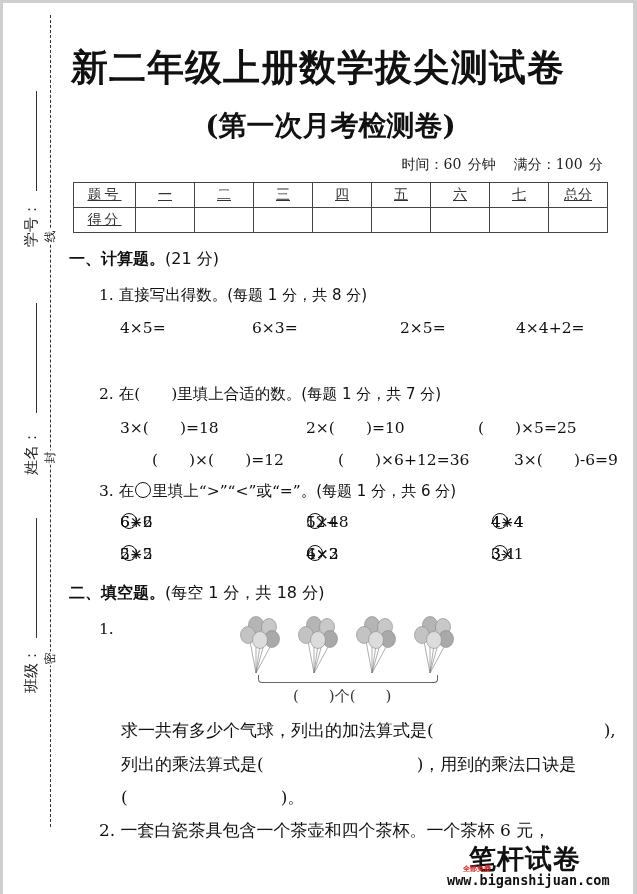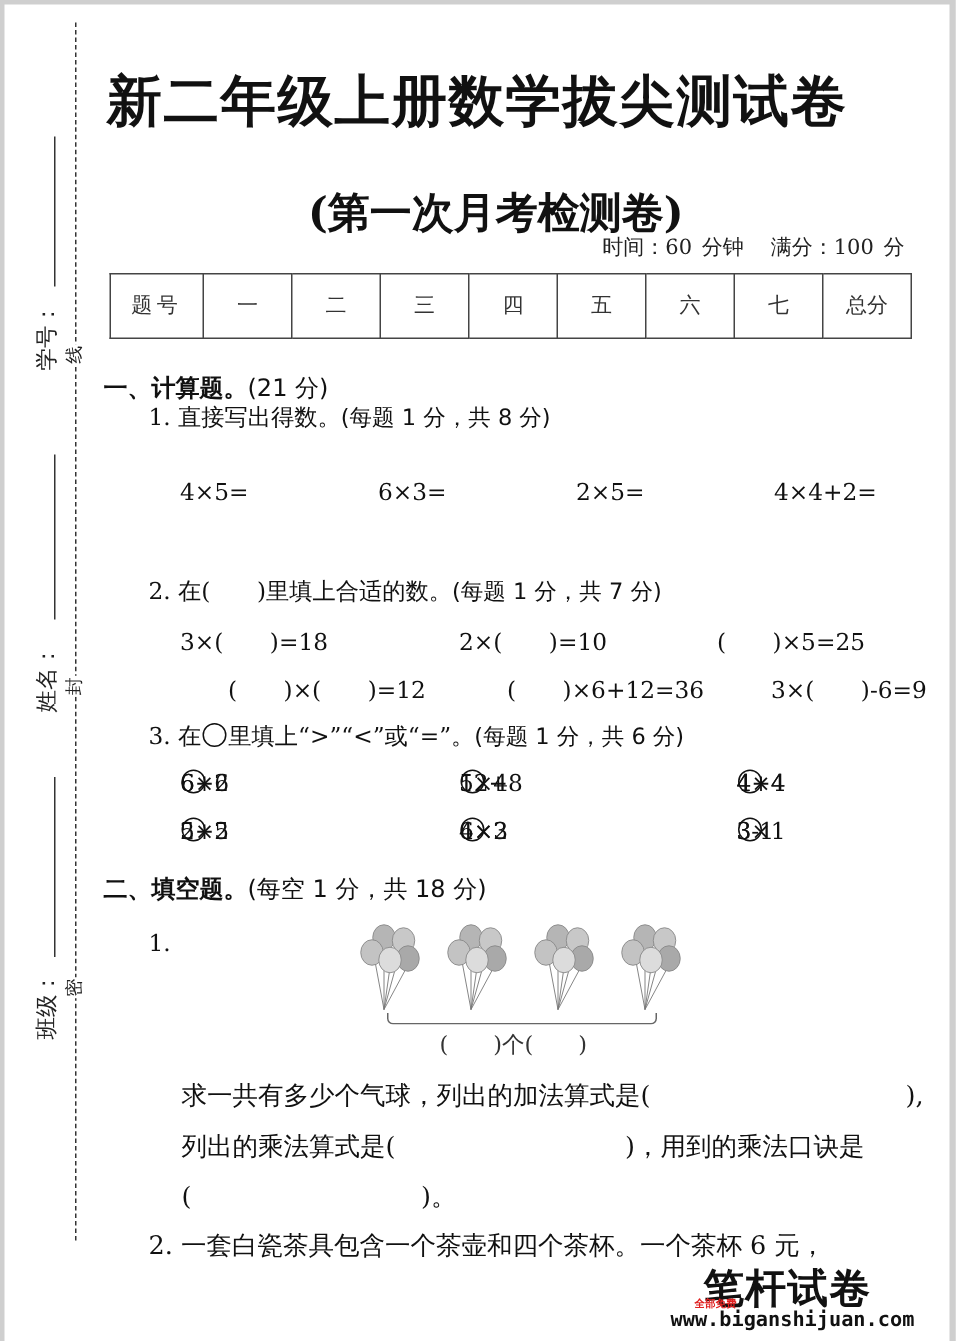--- a/index.html
+++ b/index.html
@@ -7,26 +7,26 @@
   body { position: relative; font-family: "DejaVu Serif", "Liberation Serif", serif; color: #111; }
   .page { position: absolute; left: 3px; top: 3px; width: 630px; height: 891px; background: #fff; overflow: hidden; }
 
   
   .bind-line { position: absolute; left: 47px; top: 12px; height: 812px; border-left: 1.5px dashed #333; }
   .vlabel { position: absolute; transform: rotate(-90deg); transform-origin: center center; font-family: "DejaVu Sans", sans-serif; font-size: 15px; white-space: nowrap; color: #222; }
   .vline { position: absolute; left: 33px; width: 1px; background: #333; }
   .vmark { position: absolute; transform: rotate(-90deg); font-size: 12px; font-family: "DejaVu Sans", sans-serif; background: #fff; color: #222; padding: 0 1px; }
 
   .title { position: absolute; left: 0; width: 630px; top: 40px; text-align: center; font-family: "DejaVu Serif", serif; font-size: 37px; font-weight: bold; letter-spacing: 1px; color: #111; }
-  .subtitle { position: absolute; left: 0; width: 630px; top: 104px; text-align: center; font-size: 28px; font-weight: bold; color: #111; padding-left: 25px; margin-top: 16px; }
+  .subtitle { position: absolute; left: 0; width: 630px; top: 104px; text-align: center; font-size: 28px; font-weight: bold; color: #111; padding-left: 25px; }
   .meta { position: absolute; right: 30px; top: 153px; font-size: 14px; color: #222; word-spacing: 2px; }
   .meta span + span { margin-left: 18px; text-align: center; }
 
   table.score { position: absolute; left: 70px; top: 179px; width: 535px; border-collapse: collapse; font-family: "DejaVu Sans", sans-serif; font-size: 14px; color: #333; }
-  table.score td { border: 1.2px solid #444; height: 43px; text-align: center; width: 59px; }
+  table.score td { border: 1.2px solid #444; height: 25px; text-align: center; width: 59px; text-decoration: underline; }
   table.score td:first-child { width: 62px; letter-spacing: 3px; }
 
   .sec { position: absolute; left: 66px; font-family: "DejaVu Sans", sans-serif; font-size: 16px; font-weight: bold; color: #111; }
   .sec .pts { font-weight: normal; }
   .q { position: absolute; left: 96px; font-size: 15.5px; color: #111; white-space: nowrap; }
   .q .note { font-family: "DejaVu Sans", sans-serif; font-size: 15px; }
   .row { position: absolute; left: 117px; width: 500px; height: 22px; font-size: 15.5px; color: #111; }
   .row span { position: absolute; top: 0; white-space: nowrap; }
   .circ { display: inline-block; width: 16px; height: 16px; border: 1.6px solid #111; border-radius: 50%; vertical-align: -2px; margin: 0 1px; }
 
@@ -69,34 +69,45 @@
       <td>题号</td>
       <td>一</td>
       <td>二</td>
       <td>三</td>
       <td>四</td>
       <td>五</td>
       <td>六</td>
       <td>七</td>
       <td>总分</td>
     </tr>
+    <tr>
+      <td>得分</td>
+      <td></td>
+      <td></td>
+      <td></td>
+      <td></td>
+      <td></td>
+      <td></td>
+      <td></td>
+      <td></td>
+    </tr>
   </tbody>
     </table>
 
   <div class="sec" style="top:246px;">
     <span>一、计算题。</span><span class="pts">(21 分)</span>
   </div>
 
-  <div class="q" style="top:265px;text-align:right;">
+  <div class="q" style="top:282px;text-align:right;">
     <span>1. 直接写出得数。</span><span class="note">(每题 1 分，共 8 分)</span>
   </div>
   <div class="row" style="top:316px;">
     <span style="left:0">4×5=</span>
     <span style="left:132px">6×3=</span>
-    <span style="left:264px">2×5=</span>
+    <span style="left:280px">2×5=</span>
     <span style="left:396px">4×4+2=</span>
   </div>
 
   <div class="q" style="top:381px;">
     <span>2. 在(　　)里填上合适的数。</span><span class="note">(每题 1 分，共 7 分)</span>
   </div>
   <div class="row" style="top:415px;">
     <span style="left:0">3×(　　)=18</span>
     <span style="left:186px">2×(　　)=10</span>
     <span style="left:358px">(　　)×5=25</span>

